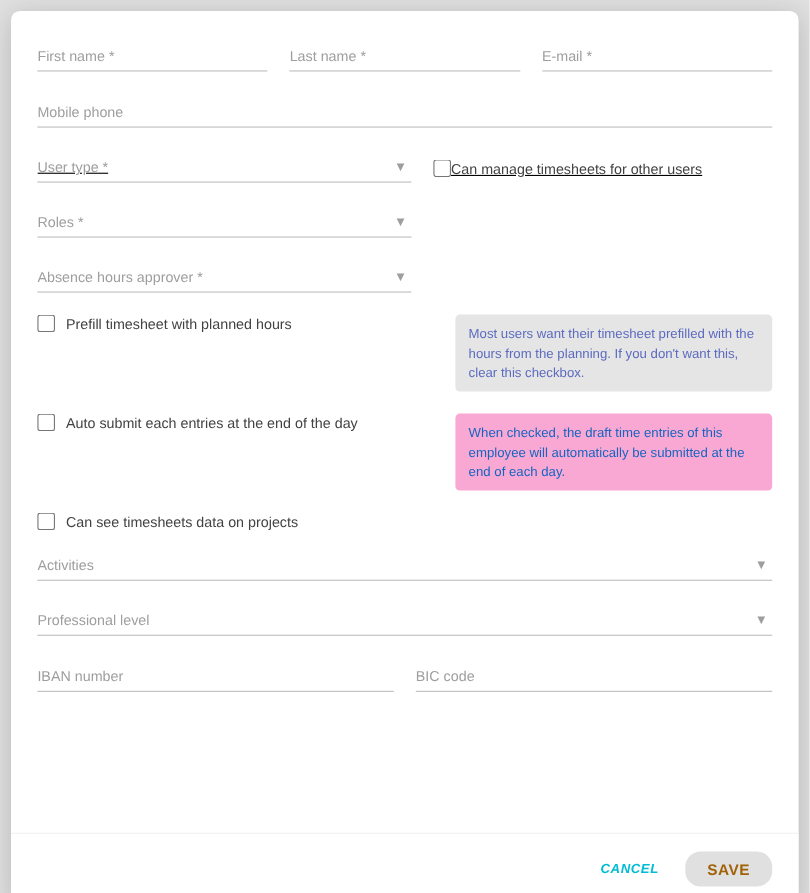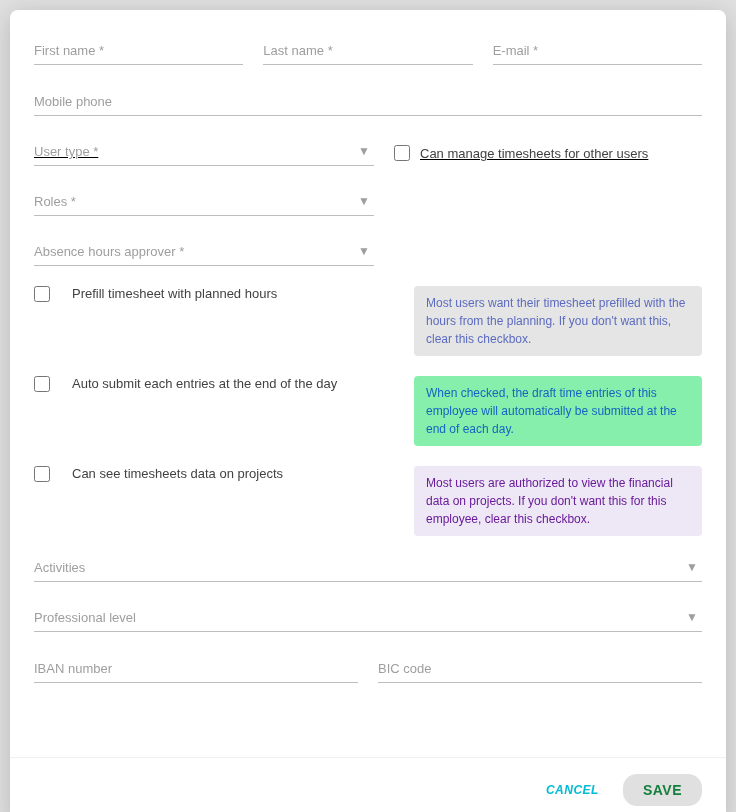--- a/index.html
+++ b/index.html
@@ -95,61 +95,61 @@
     .checkbox-row {
       display: flex;
       gap: 20px;
       margin-bottom: 20px;
       align-items: flex-start;
     }
 
     .checkbox-col-left {
       flex: 0 0 360px;
       display: flex;
-      gap: 22px;
+      align-items: center;
+      gap: 10px;
     }
 
     .checkbox-col-left label {
       font-size: 13px;
       color: #424242;
       cursor: pointer;
     }
 
     .checkbox-col-right {
       flex: 1;
       background: #e5e5e5;
       border-radius: 4px;
       padding: 8px 12px;
       font-size: 12px;
       color: #5c6bc0;
       line-height: 1.5;
     }
 
     .checkbox-col-right.blue {
-      background: #86efac;
+      background: #f9a8d4;
       color: #1565c0;
     }
 
     .checkbox-col-right.purple {
       background: #ede7f6;
       color: #6a1b9a;
     }
 
     input[type="checkbox"] {
       width: 16px;
       height: 16px;
       flex-shrink: 0;
       cursor: pointer;
       accent-color: #5c6bc0;
     }
 
     .can-manage-row {
       display: flex;
       align-items: center;
-      gap: 10px;
     }
 
     .can-manage-row label {
       font-size: 13px;
       color: #424242;
     }
 
     .footer-buttons {
       display: flex;
       justify-content: flex-end;
@@ -169,21 +169,21 @@
       letter-spacing: 0.5px;
       cursor: pointer;
       padding: 8px 16px;
       text-transform: uppercase;
       font-style: italic;
     }
 
     .btn-save {
       background: #e0e0e0;
       border: none;
-      color: #15803d;
+      color: #a16207;
       font-size: 14px;
       font-weight: 600;
       letter-spacing: 0.5px;
       cursor: pointer;
       padding: 8px 20px;
       border-radius: 14px;
       text-transform: uppercase;
     }
 
     .role-manage-row {
@@ -267,21 +267,20 @@
         <label for="autosubmit">Auto submit each entries at the end of the day</label>
       </div>
       <div class="checkbox-col-right blue">When checked, the draft time entries of this employee will automatically be submitted at the end of each day.</div>
     </div>
 
     <div class="checkbox-row">
       <div class="checkbox-col-left">
         <input type="checkbox" id="financial" style="">
         <label for="financial">Can see timesheets data on projects</label>
       </div>
-      <div class="checkbox-col-right purple">Most users are authorized to view the financial data on projects. If you don't want this for this employee, clear this checkbox.</div>
     </div>
 
     <div class="form-row" style="margin-top:8px;">
       <div class="select-field">
         <select>
           <option value="" disabled="" selected="">Activities</option>
         </select>
         <span class="chevron">▼</span>
       </div>
     </div>

